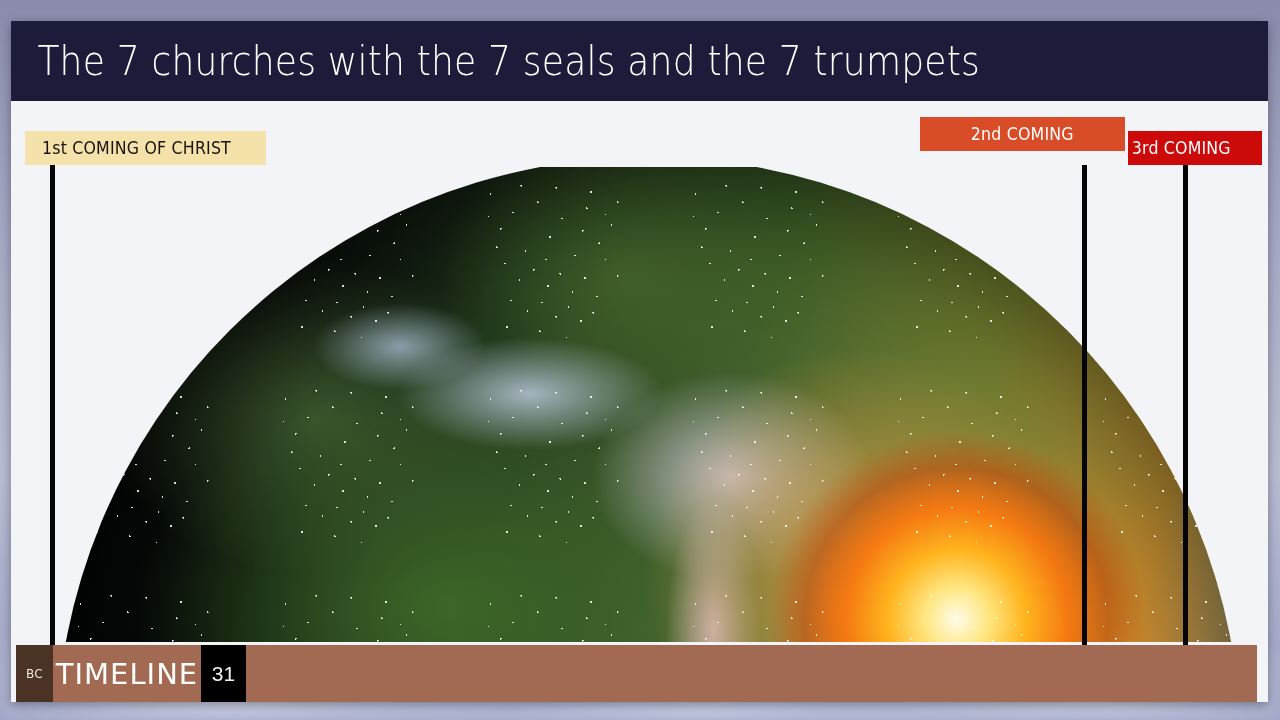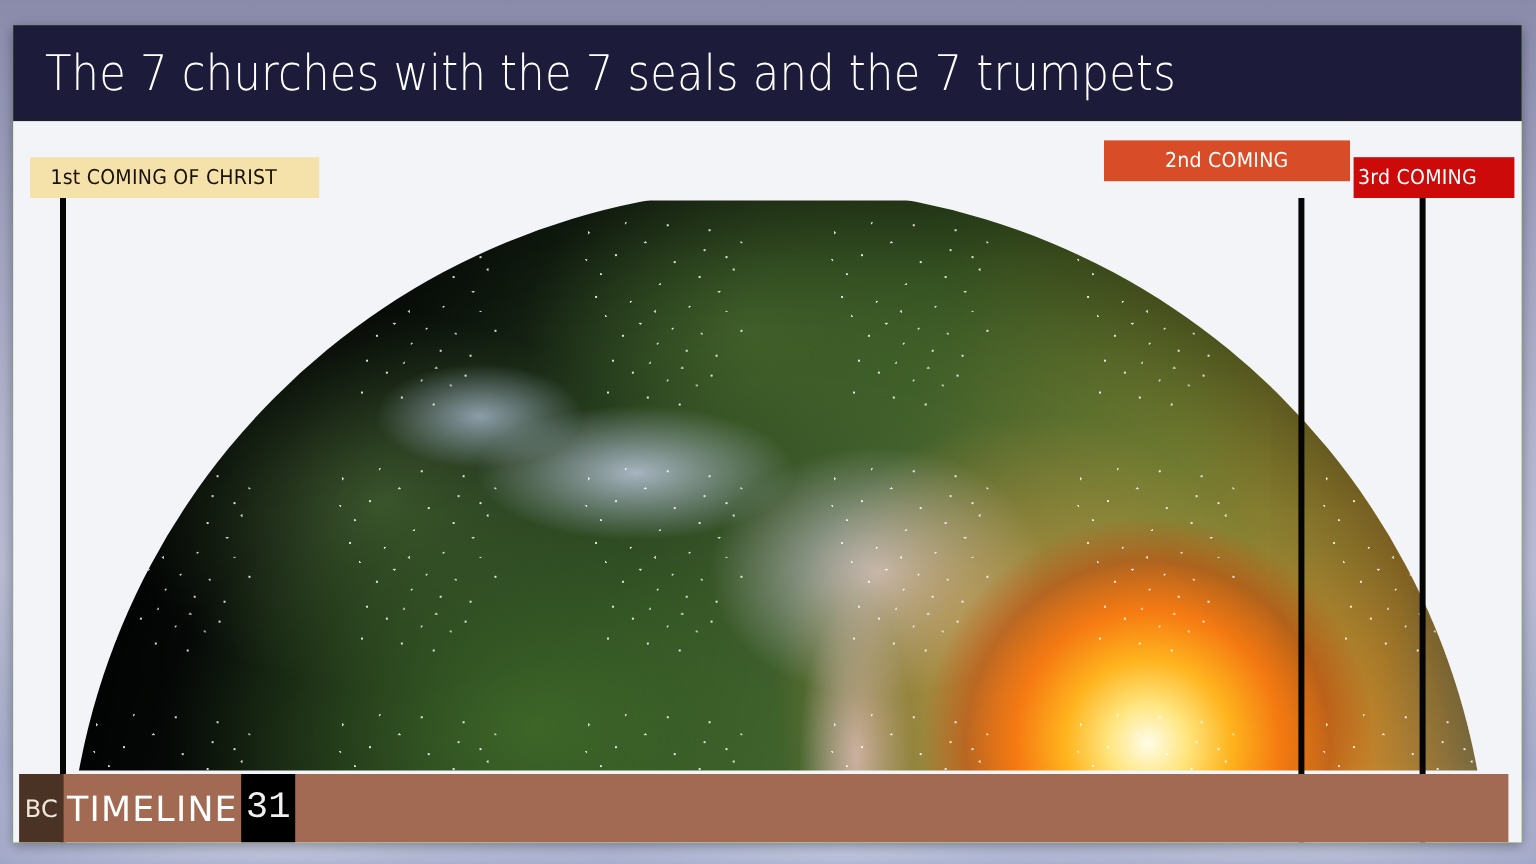--- a/index.html
+++ b/index.html
@@ -22,21 +22,21 @@
       radial-gradient(ellipse 420px 120px at 18% 86%, rgba(225,230,245,.75), rgba(225,230,245,0) 70%),
       radial-gradient(ellipse 520px 110px at 55% 96%, rgba(210,218,238,.7), rgba(210,218,238,0) 70%),
       radial-gradient(ellipse 380px 100px at 85% 88%, rgba(232,236,248,.6), rgba(232,236,248,0) 70%),
       radial-gradient(ellipse 300px 90px at 38% 78%, rgba(170,180,210,.45), rgba(170,180,210,0) 72%);
     filter:blur(6px);
   }
 
   
   #slide{
     position:absolute; left:11px; top:21px; width:1257px; height:681px;
-    background:#84cc16;
+    background:#bef264;
     box-shadow:0 3px 10px rgba(0,0,0,.35);
   }
 
   
   #title-bar{
     position:absolute; left:0; top:0; width:1257px; height:80px;
     background:#1c1b3a;
     display:flex; align-items:center;
   }
   #title-text{
@@ -178,35 +178,35 @@
   #timeline{
     position:absolute; left:5px; bottom:0; width:1241px; height:57px;
     background:#a26a52;
     display:flex; align-items:center;
   }
   #timeline-bc{
     width:37px; height:57px; flex:0 0 auto;
     background:#4a3224; color:#efe6dc;
     display:flex; align-items:center; justify-content:center;
     font-family:"DejaVu Sans", sans-serif;
-    font-size:20px; letter-spacing:.3px;
+    font-size:12px; letter-spacing:.3px;
   }
   #timeline-label{
     flex:0 0 auto; width:148px;
     color:#ffffff;
     font-family:"DejaVu Sans", sans-serif;
     font-size:29px; letter-spacing:1px;
     display:flex; align-items:center; justify-content:center;
   }
   #timeline-year{
     flex:0 0 auto; width:45px; height:57px;
     background:#000000; color:#f0f0f0;
     display:flex; align-items:center; justify-content:center;
-    font-family:Liberation Mono, monospace;
-    font-size:31px;
+    font-family:Liberation Sans, sans-serif;
+    font-size:21px;
   }
   #timeline-rest{ flex:1 1 auto; height:57px; }
 </style>
 </head>
 <body>
 
 <div id="backdrop"></div>
 
 <div id="slide">
 

